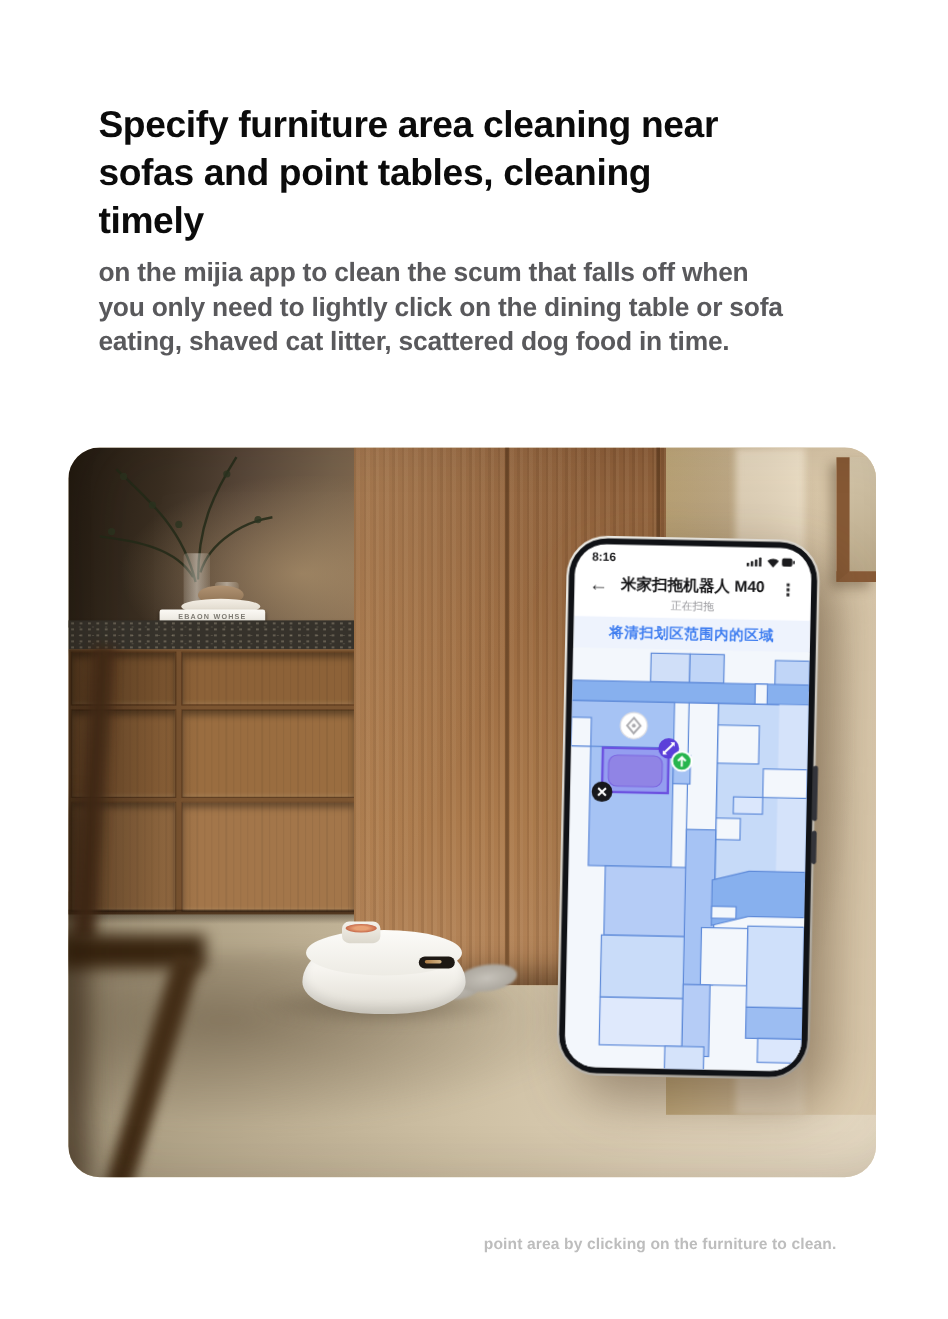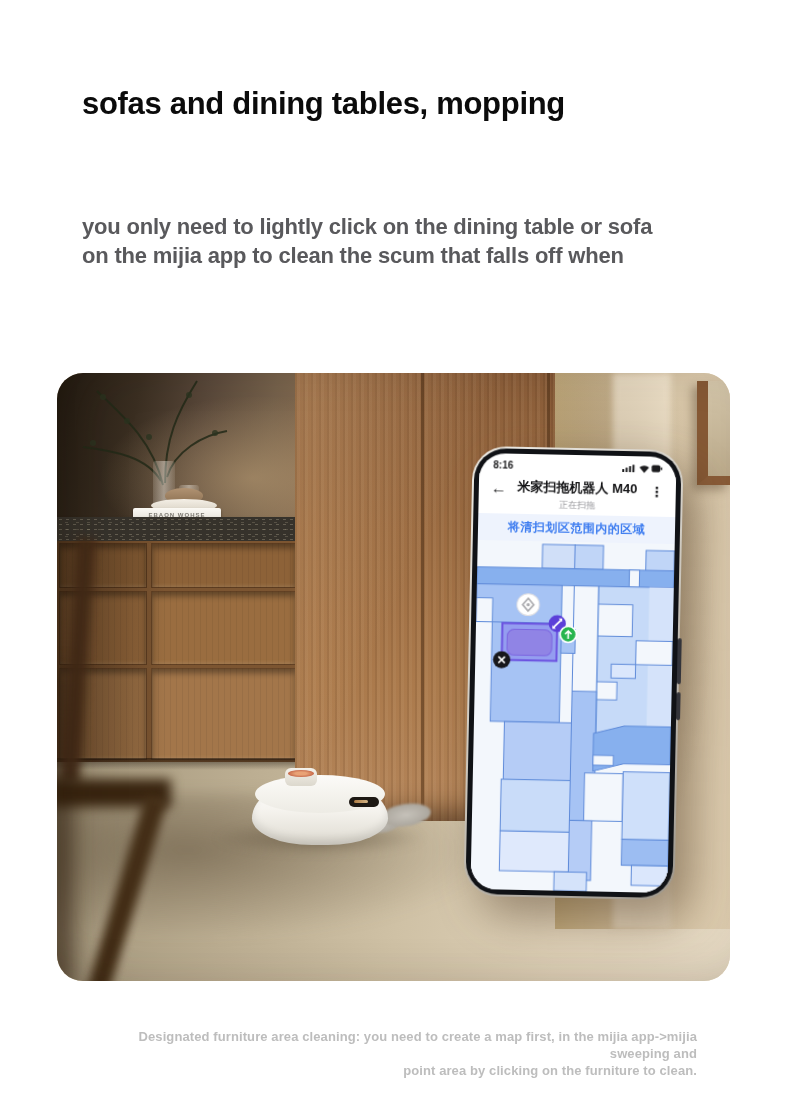--- a/index.html
+++ b/index.html
@@ -133,26 +133,29 @@
   .banner-text { font-size:12px; font-weight:bold; color:#3e7df0; letter-spacing:.5px; }
   .map-wrap { position:relative; flex:1; background:#f3f7fc; }
   .map-wrap svg { position:absolute; inset:0; width:100%; height:100%; }
 </style>
 </head>
 <body>
 
 <div class="canvas">
 
   <h1 class="headline">
-    <div>sofas and dining tables, mopping</div>
+    <div>Specify furniture area cleaning near</div>
+    <div>sofas and point tables, cleaning</div>
+    <div>timely</div>
   </h1>
 
   <div class="bodycopy">
+    <div>on the mijia app to clean the scum that falls off when</div>
     <div>you only need to lightly click on the dining table or sofa</div>
-    <div>on the mijia app to clean the scum that falls off when</div>
+    <div>eating, shaved cat litter, scattered dog food in time.</div>
   </div>
 
   <div class="photo">
     <div class="floor"></div>
     <div class="floor-shade"></div>
     <div class="wall-right"></div>
     <div class="frame"></div>
 
     <div class="niche"></div>
     <svg class="branches" viewBox="0 0 238 150">
@@ -312,17 +315,16 @@
               <path d="M22.8,116.8 l6.4,6.4 M29.2,116.8 l-6.4,6.4" stroke="#ffffff" stroke-width="1.7"></path>
             </g>
           </svg>
         </div>
 
       </div>
     </div>
   </div>
 
   <div class="footnote">
-    <div>Designated furniture area cleaning: you need to create a map first, in the mijia app-&gt;mijia sweeping and</div>
     <div>point area by clicking on the furniture to clean.</div>
   </div>
 
 </div>
 
 </body></html>

